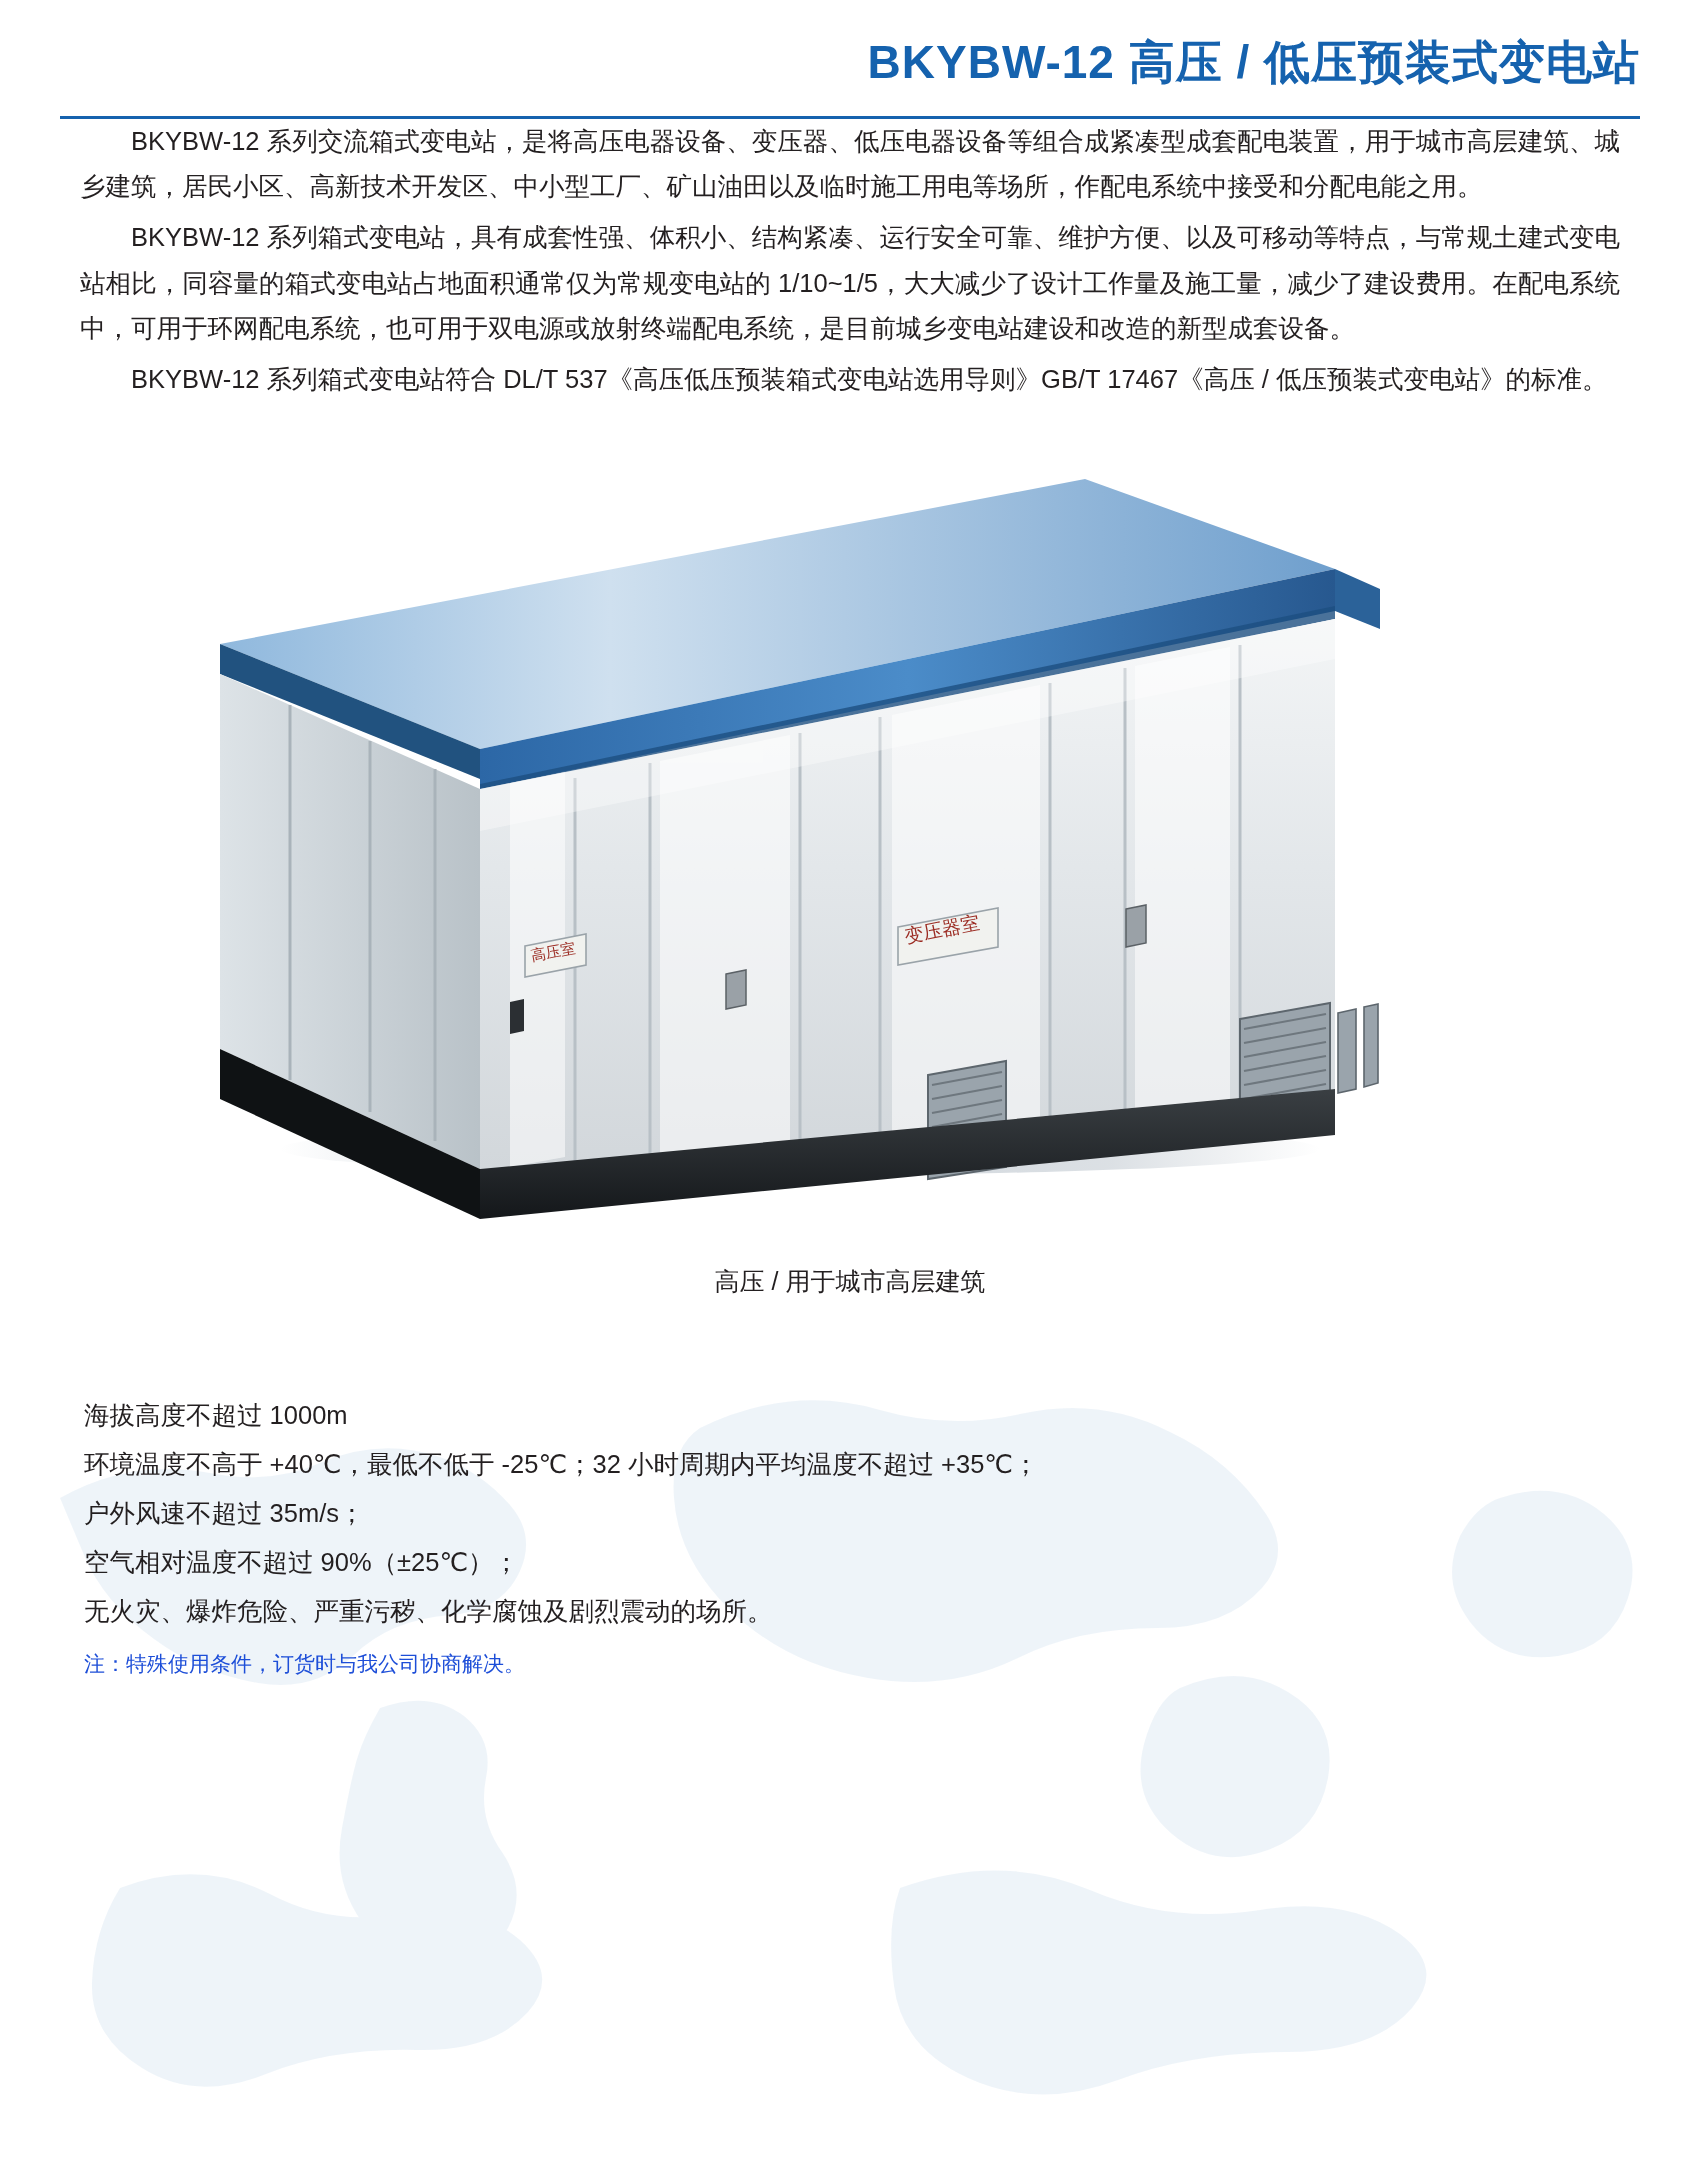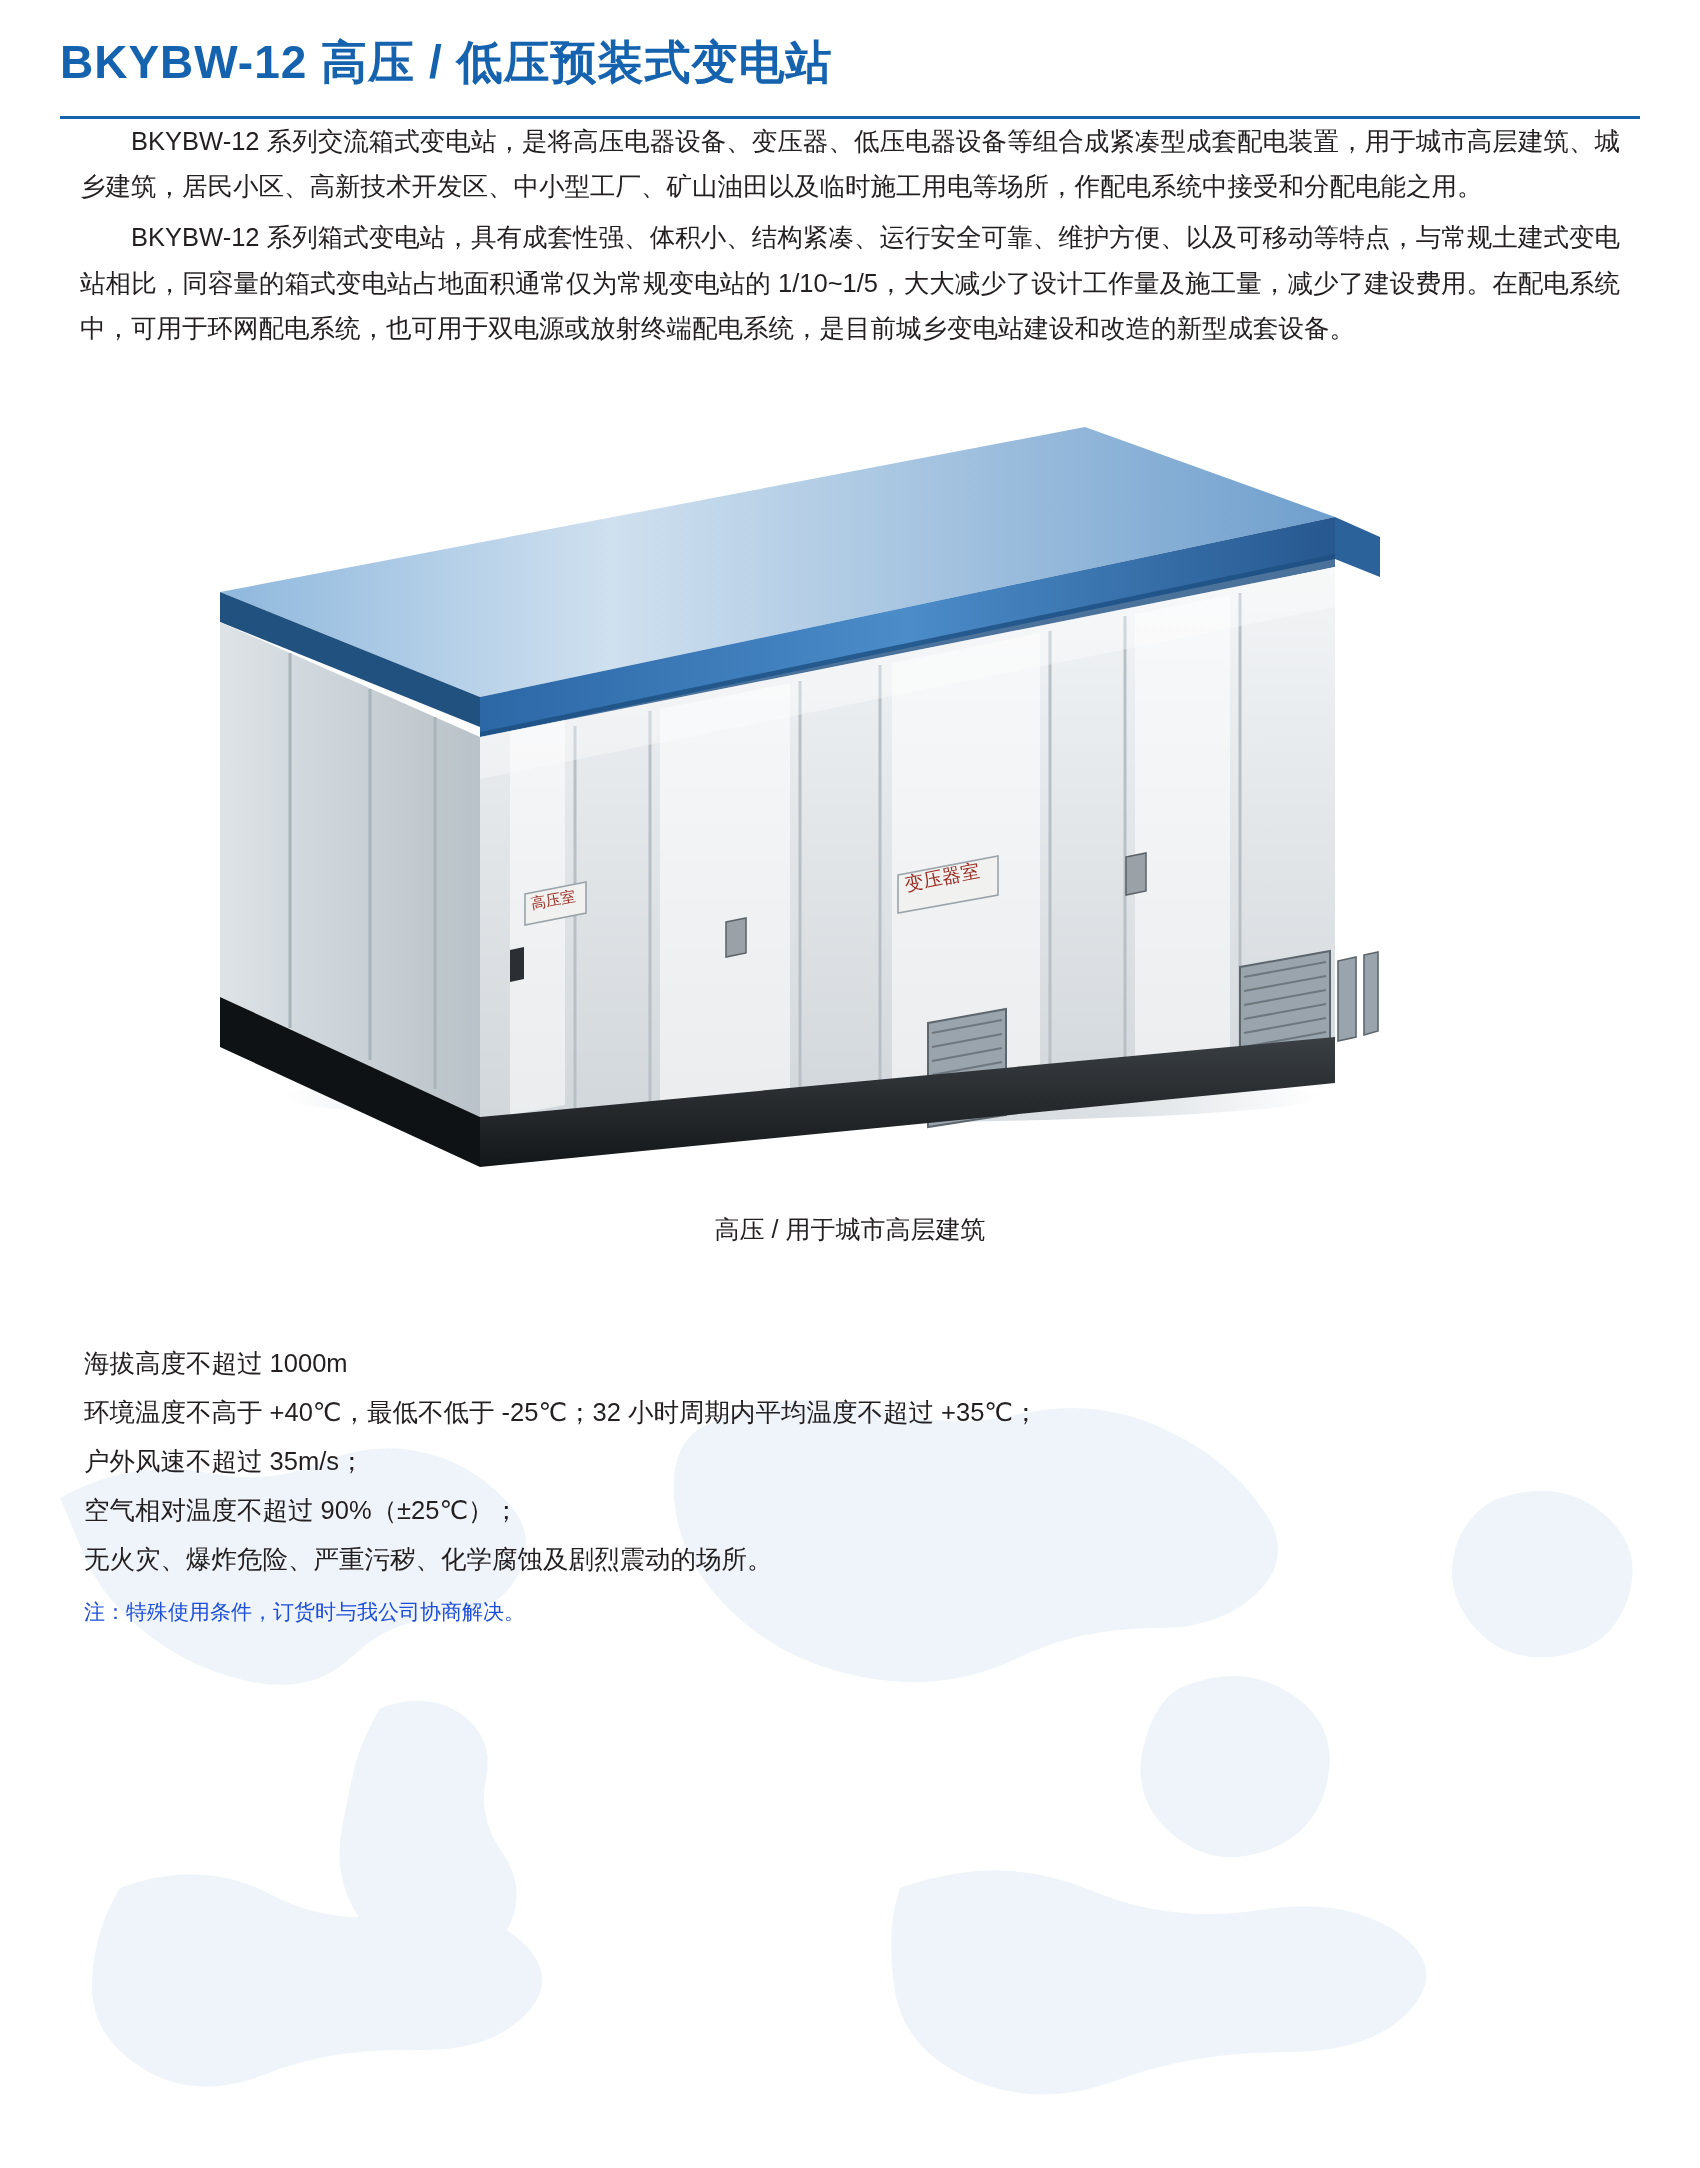--- a/index.html
+++ b/index.html
@@ -32,21 +32,21 @@
     position: relative;
     width: 1700px;
     height: 2168px;
     box-sizing: border-box;
     padding: 0 60px;
   }
 
   
   .title-block {
     padding-top: 34px;
-    text-align: left;
+    text-align: right;
   }
   .page-title {
     font-size: 46px;
     font-weight: bold;
     color: #1562ae;
     letter-spacing: 1px;
     line-height: 1.25;
     margin: 0;
   }
   .title-rule {
@@ -137,20 +137,21 @@
 <div class="page">
 
   <div class="title-block">
     <h1 class="page-title">BKYBW-12 高压 / 低压预装式变电站</h1>
     <div class="title-rule"></div>
   </div>
 
   <div class="intro">
     <p>BKYBW-12 系列交流箱式变电站，是将高压电器设备、变压器、低压电器设备等组合成紧凑型成套配电装置，用于城市高层建筑、城乡建筑，居民小区、高新技术开发区、中小型工厂、矿山油田以及临时施工用电等场所，作配电系统中接受和分配电能之用。</p>
     <p>BKYBW-12 系列箱式变电站，具有成套性强、体积小、结构紧凑、运行安全可靠、维护方便、以及可移动等特点，与常规土建式变电站相比，同容量的箱式变电站占地面积通常仅为常规变电站的 1/10~1/5，大大减少了设计工作量及施工量，减少了建设费用。在配电系统中，可用于环网配电系统，也可用于双电源或放射终端配电系统，是目前城乡变电站建设和改造的新型成套设备。</p>
+    <p>BKYBW-12 系列箱式变电站符合 DL/T 537《高压低压预装箱式变电站选用导则》GB/T 17467《高压 / 低压预装式变电站》的标准。</p>
   </div>
 
   <div class="figure">
     <div class="figure-stage">
       <div class="substation">
         <svg viewBox="0 0 1200 790" xmlns="http://www.w3.org/2000/svg">
           <defs>
             <linearGradient id="roofTop" x1="0" y1="0" x2="1" y2="0">
               <stop offset="0" stop-color="#8fb8dd"></stop>
               <stop offset="0.35" stop-color="#cfe0ef"></stop>

